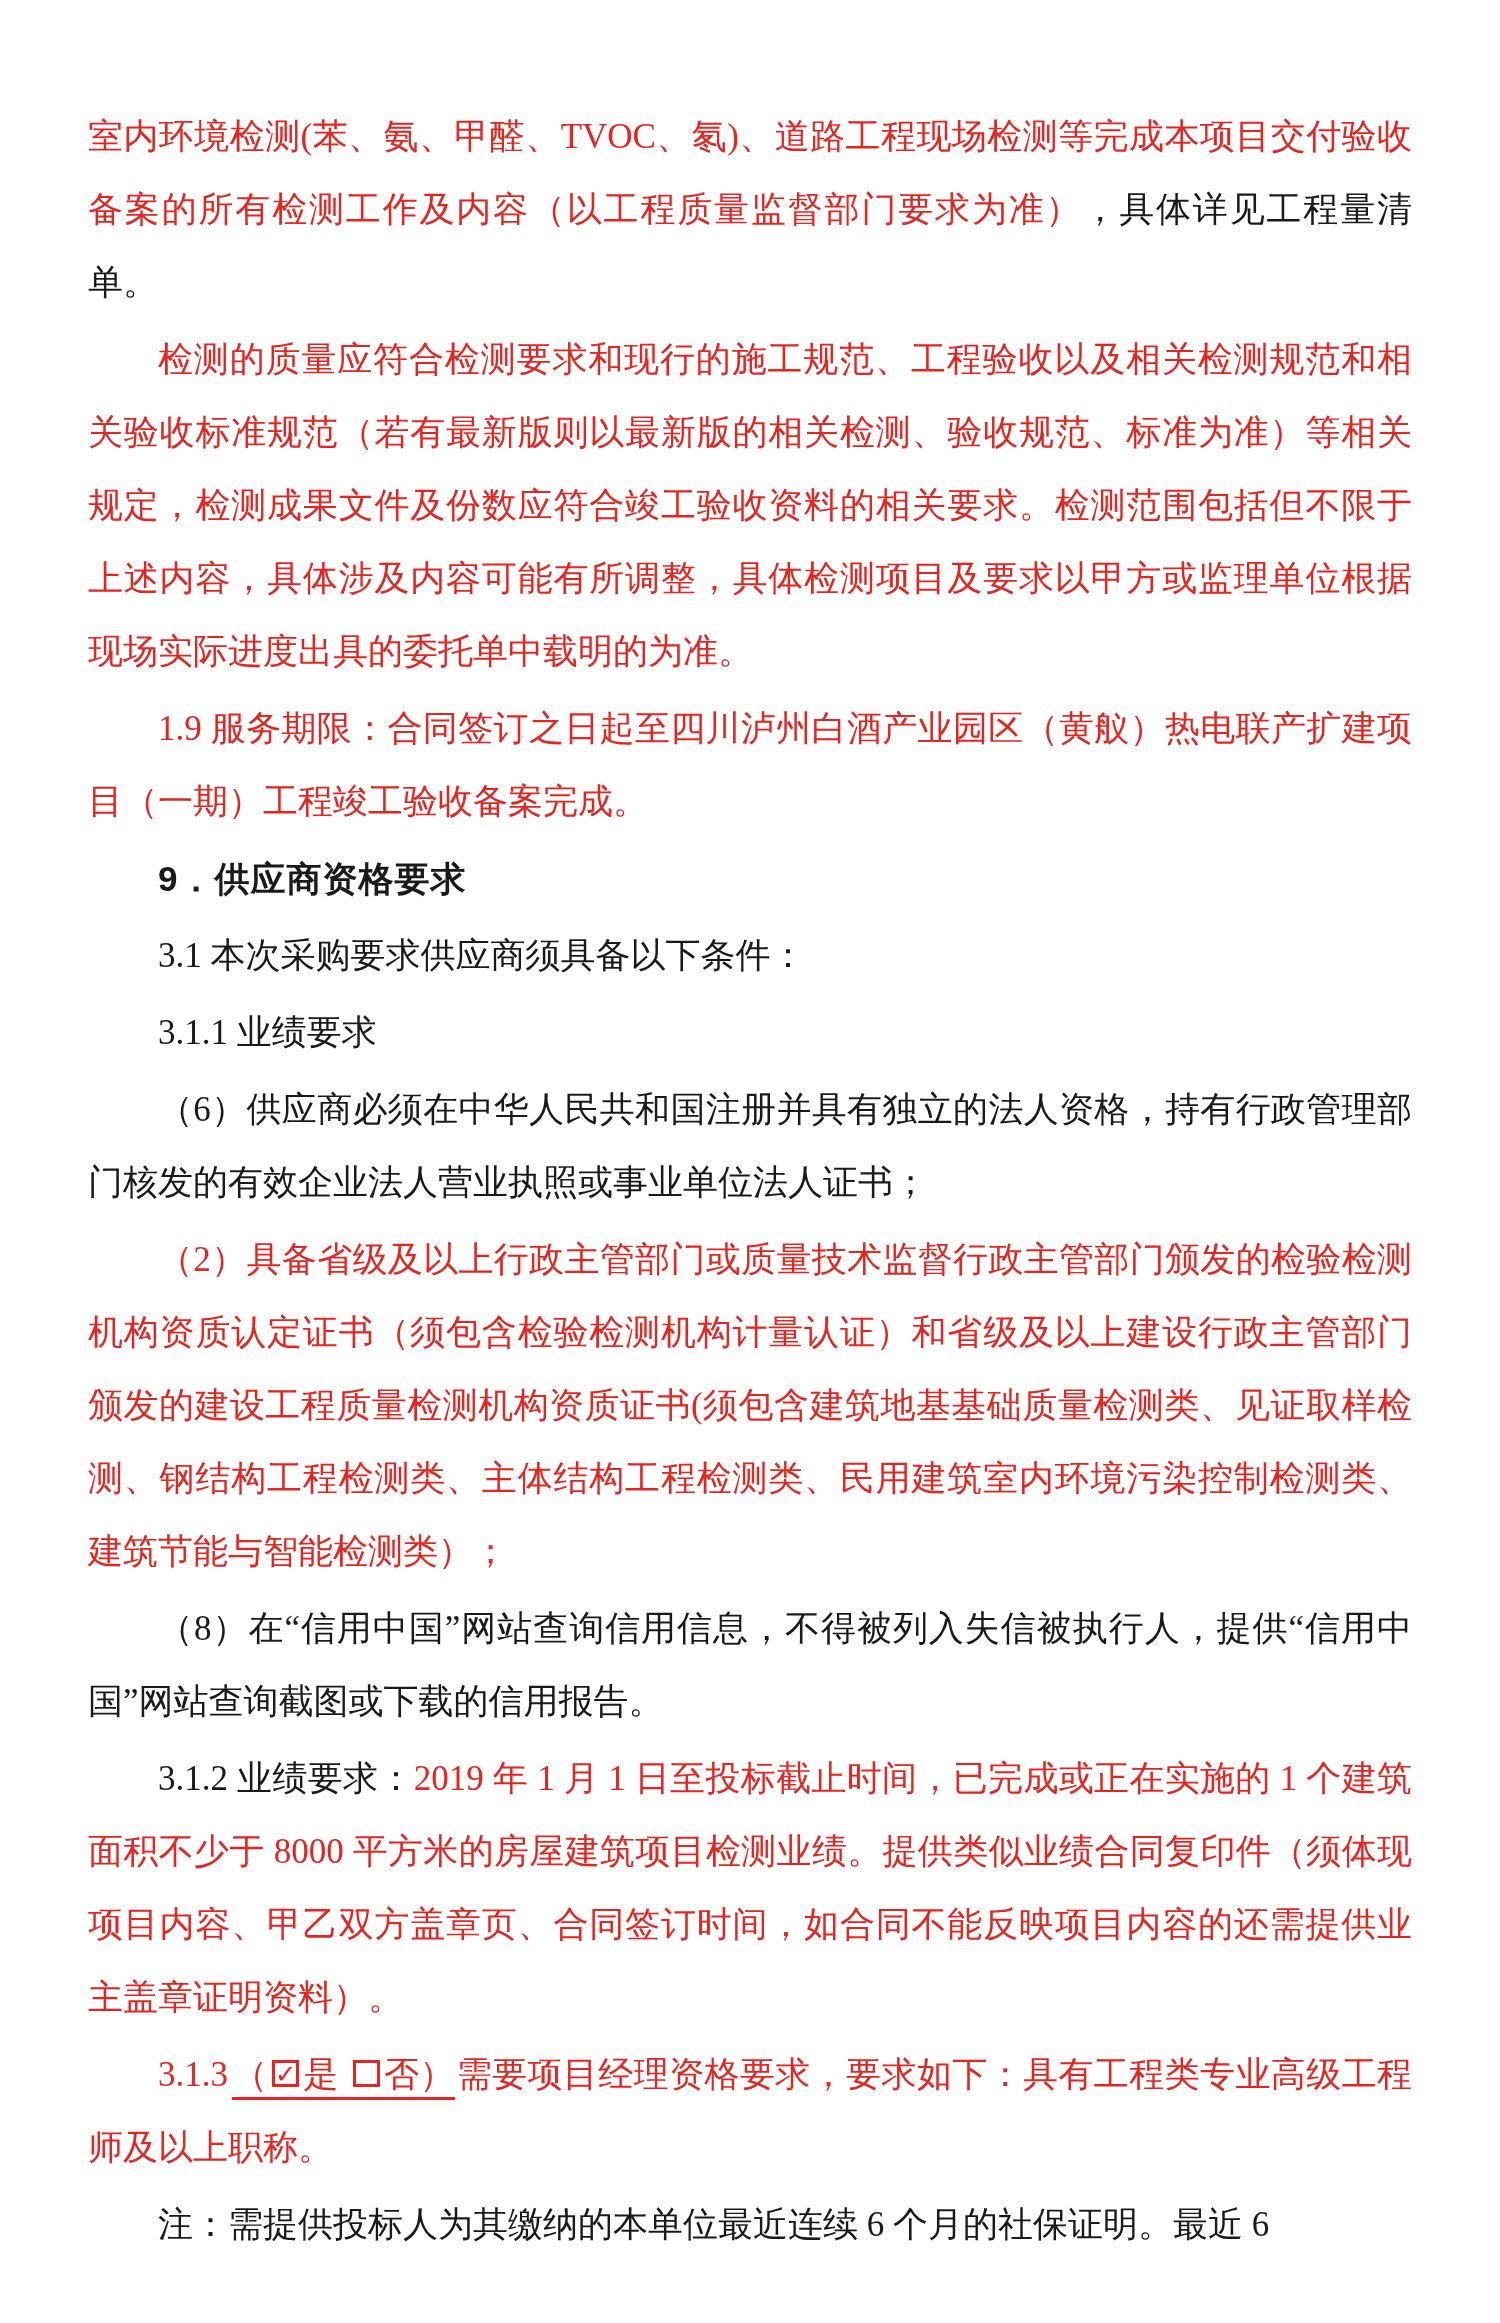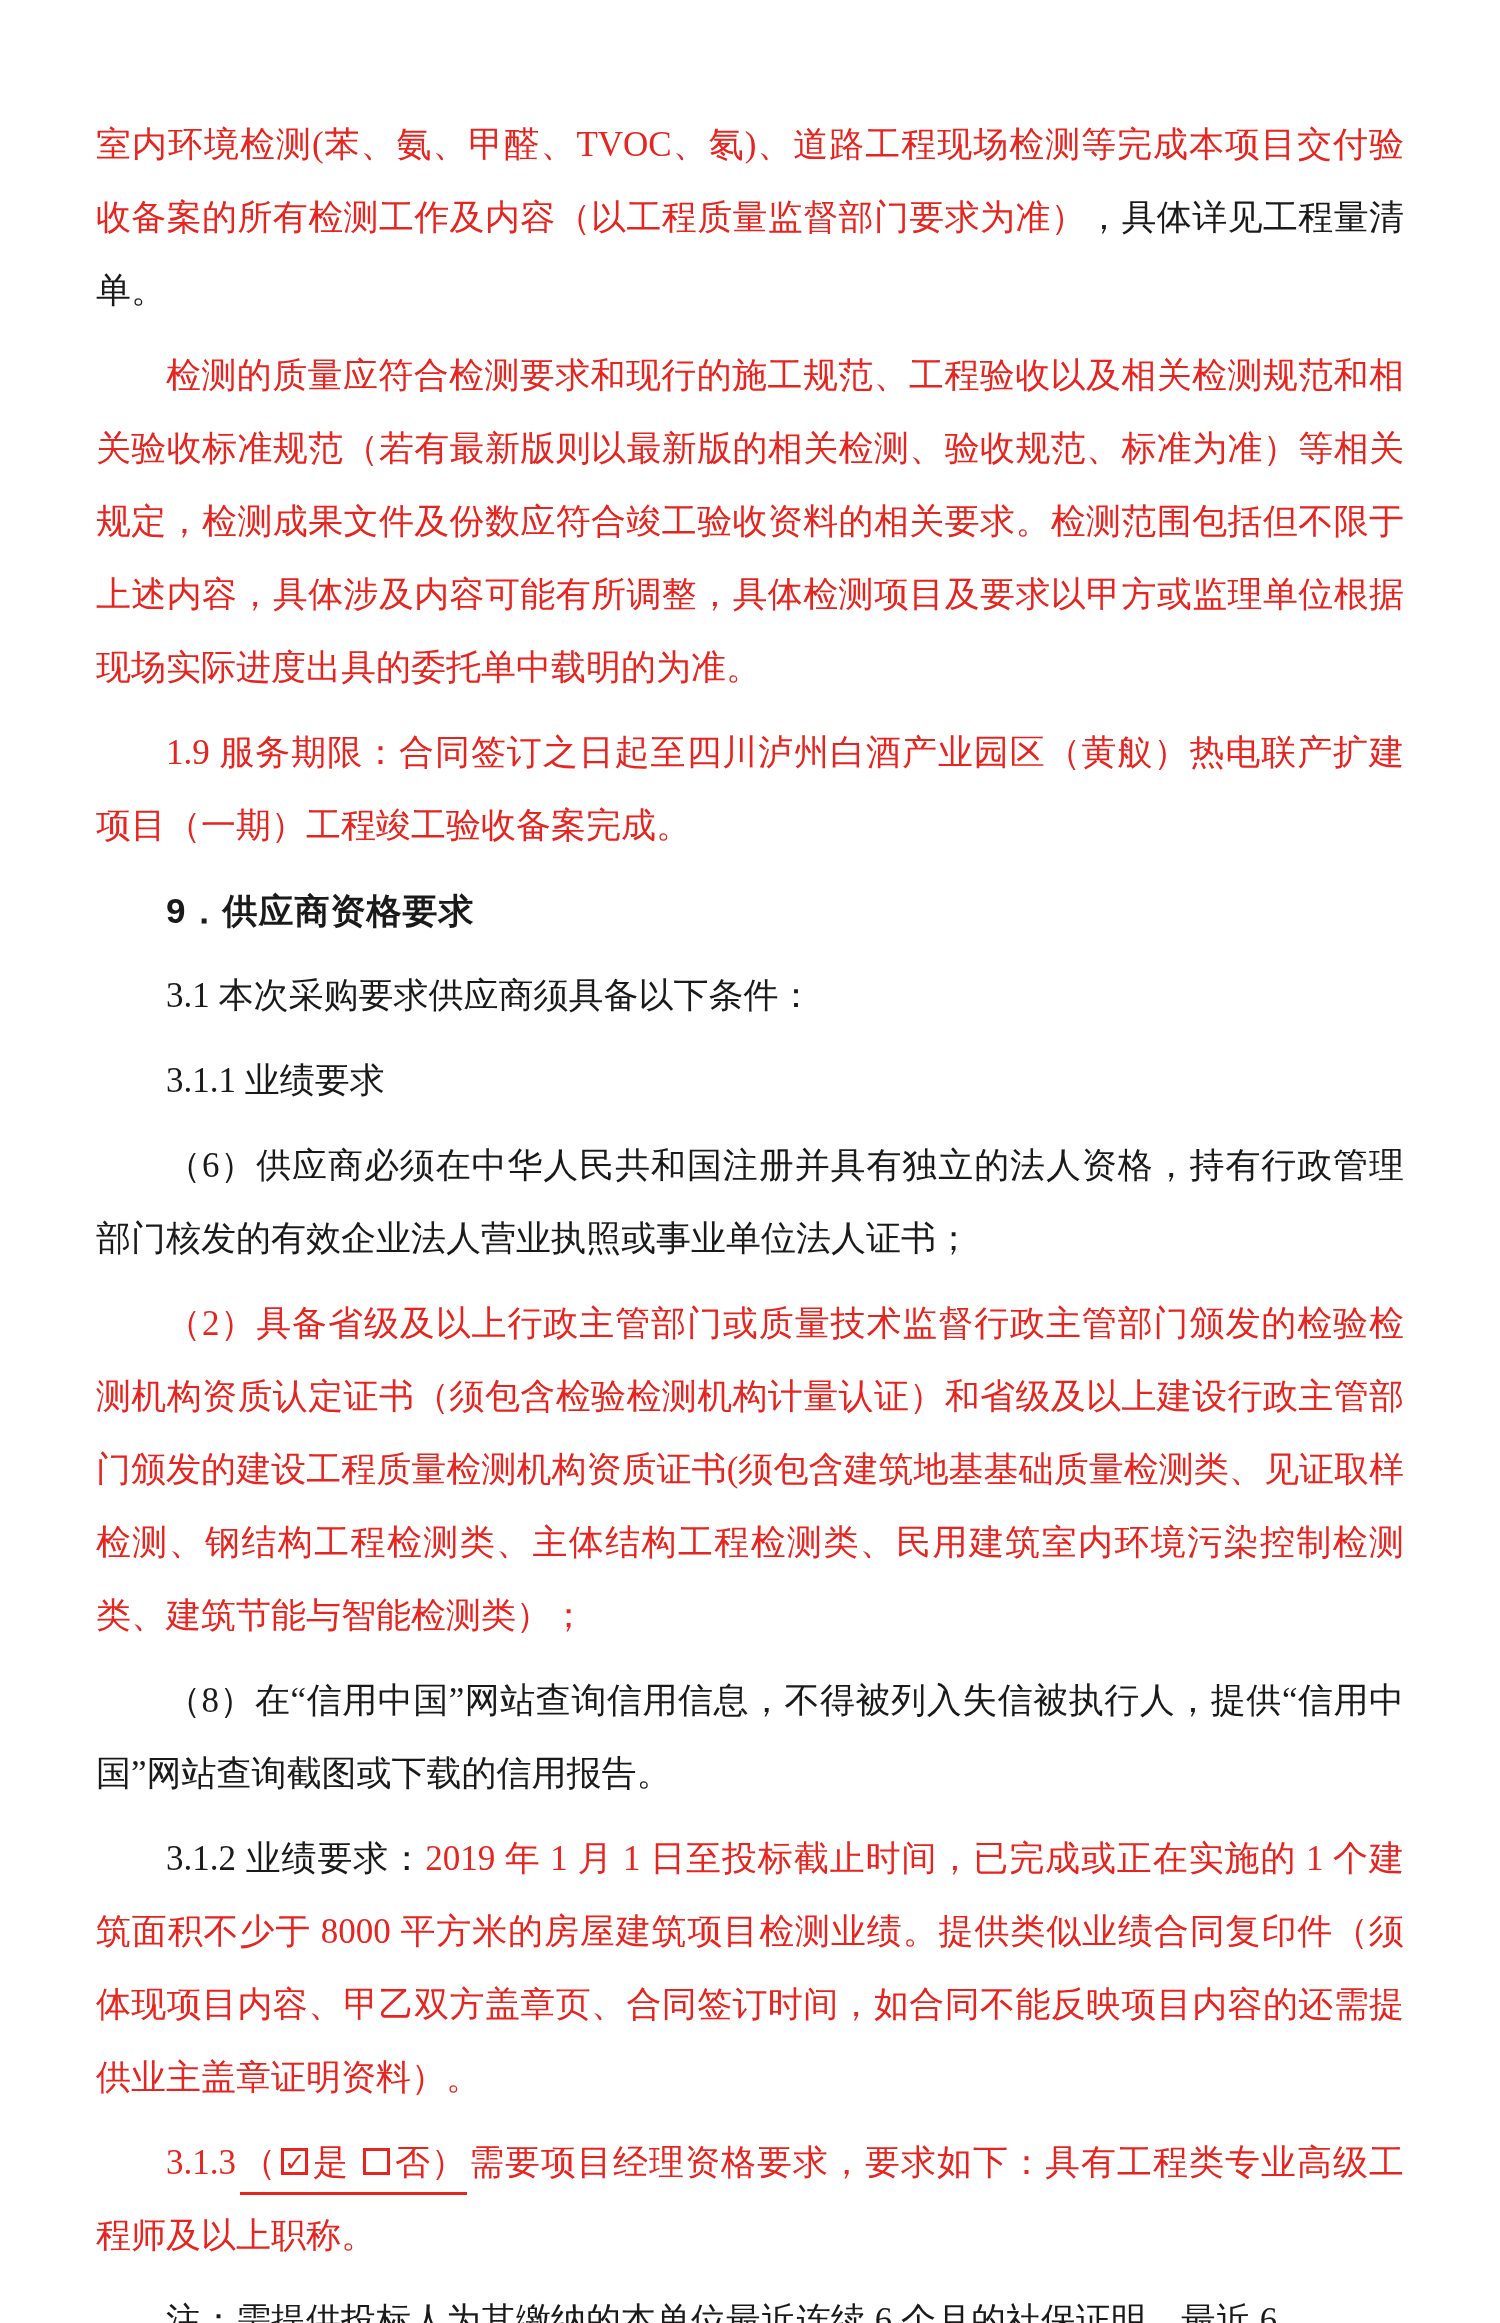--- a/index.html
+++ b/index.html
@@ -9,32 +9,32 @@
     width: 1500px;
     height: 2323px;
     padding: 96px 84px 0 84px;
     font-family: "Liberation Serif", "DejaVu Serif", serif;
     font-size: 35px;
     line-height: 73px;
     color: var(--black, #1a1a1a);
     text-align: justify;
     overflow: hidden;
   }
-  .para { margin: 12px; text-indent: 2em; }
+  .para { margin: 4px; text-indent: 2em; }
   .noindent { text-indent: 0; }
   .red { color: var(--red, #e62420); }
   .black { color: var(--black, #1a1a1a); }
   .heading {
     font-family: "Liberation Sans", "DejaVu Sans", sans-serif;
     font-weight: 700;
     letter-spacing: 1px;
   }
   .ul-group {
     border-bottom: 3px solid currentColor;
-    padding-bottom: 10px;
+    padding-bottom: 3px;
     margin-left: 4px;
     margin-right: 2px;
   }
   .cbox {
     display: inline-block;
     box-sizing: border-box;
     width: 27px;
     height: 27px;
     border: 3px solid currentColor;
     line-height: 22px;

